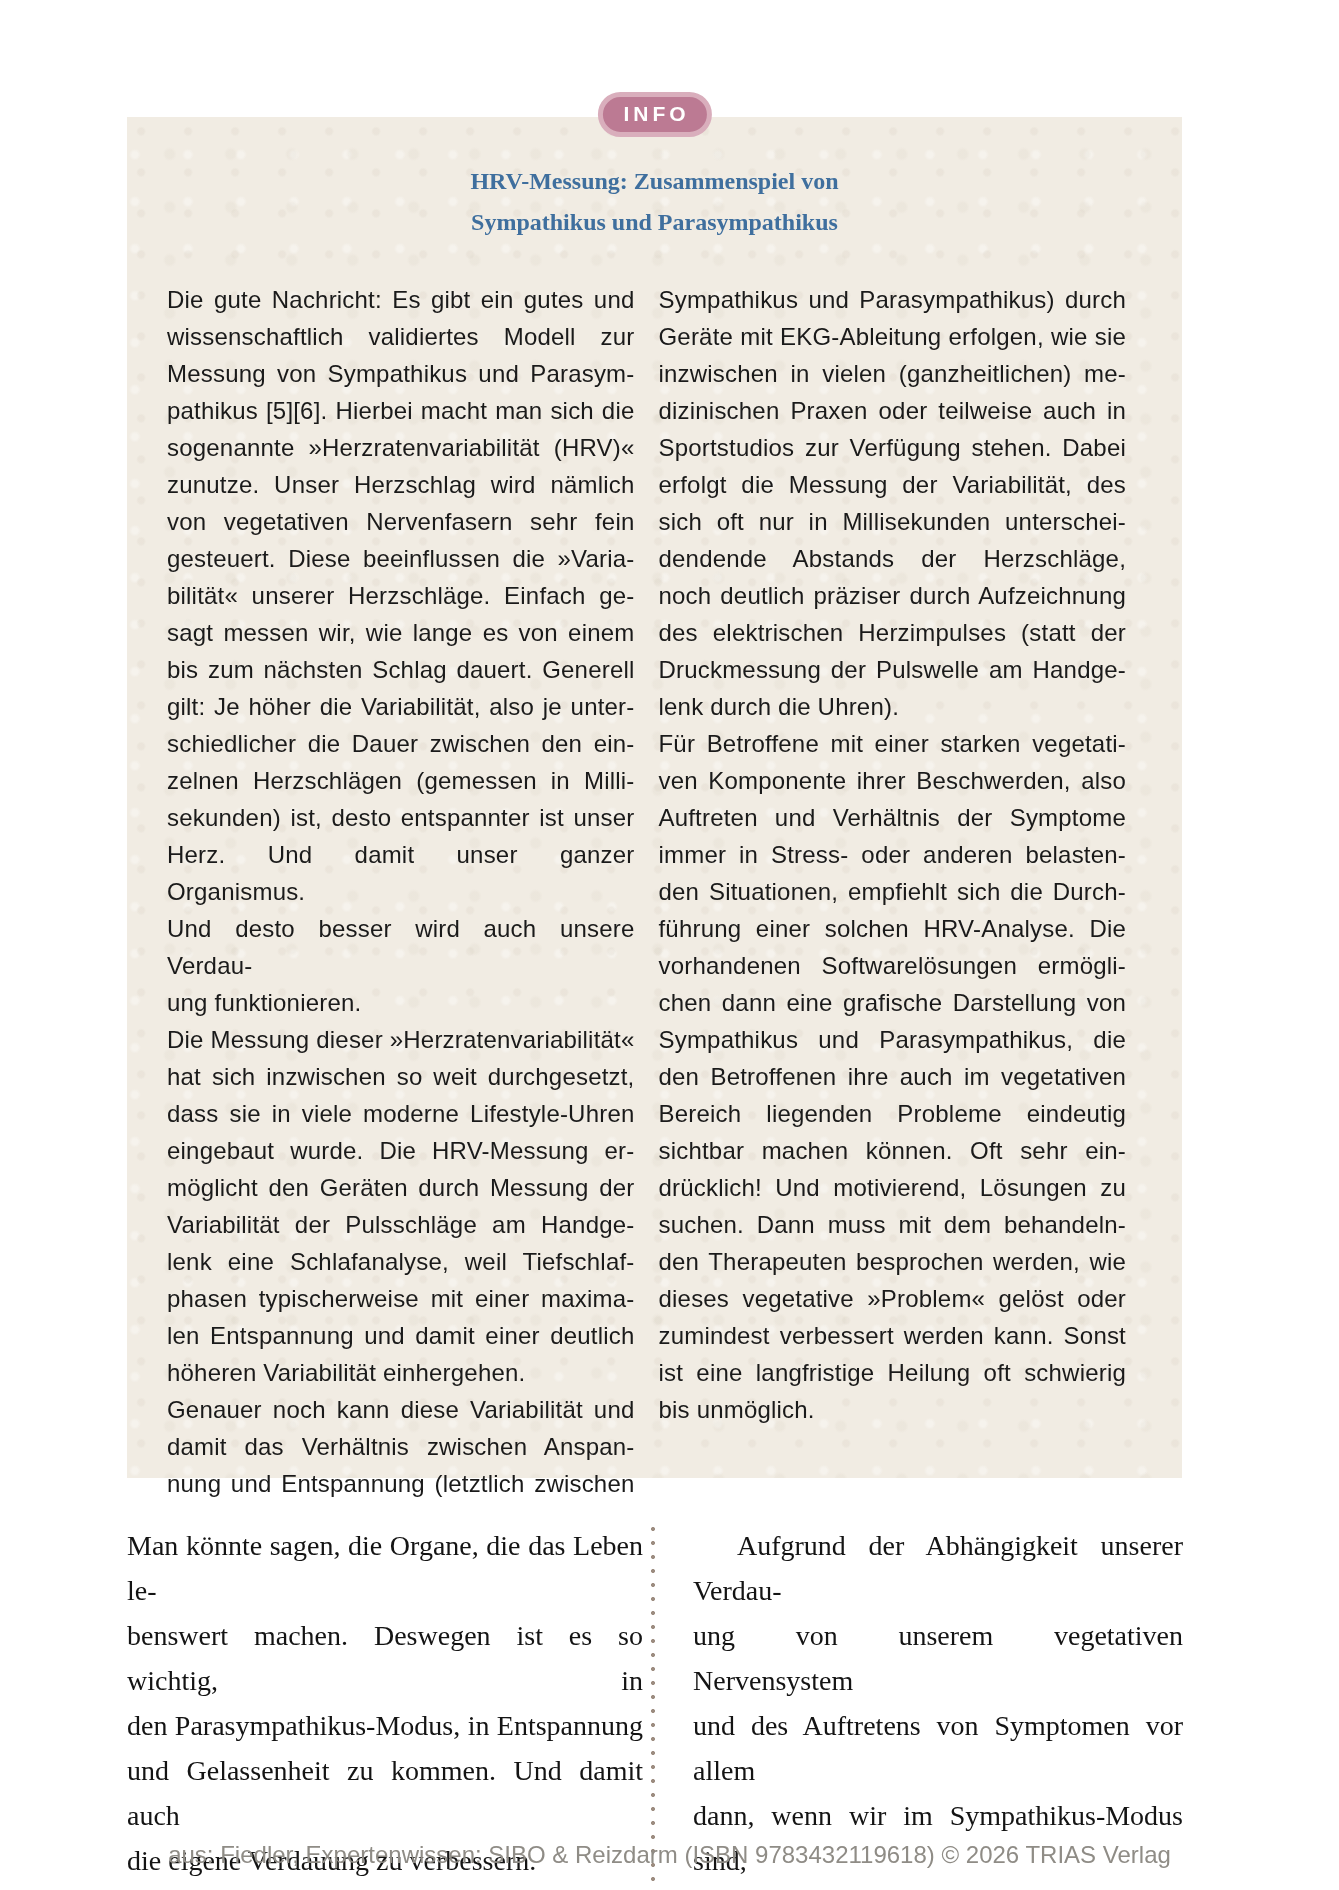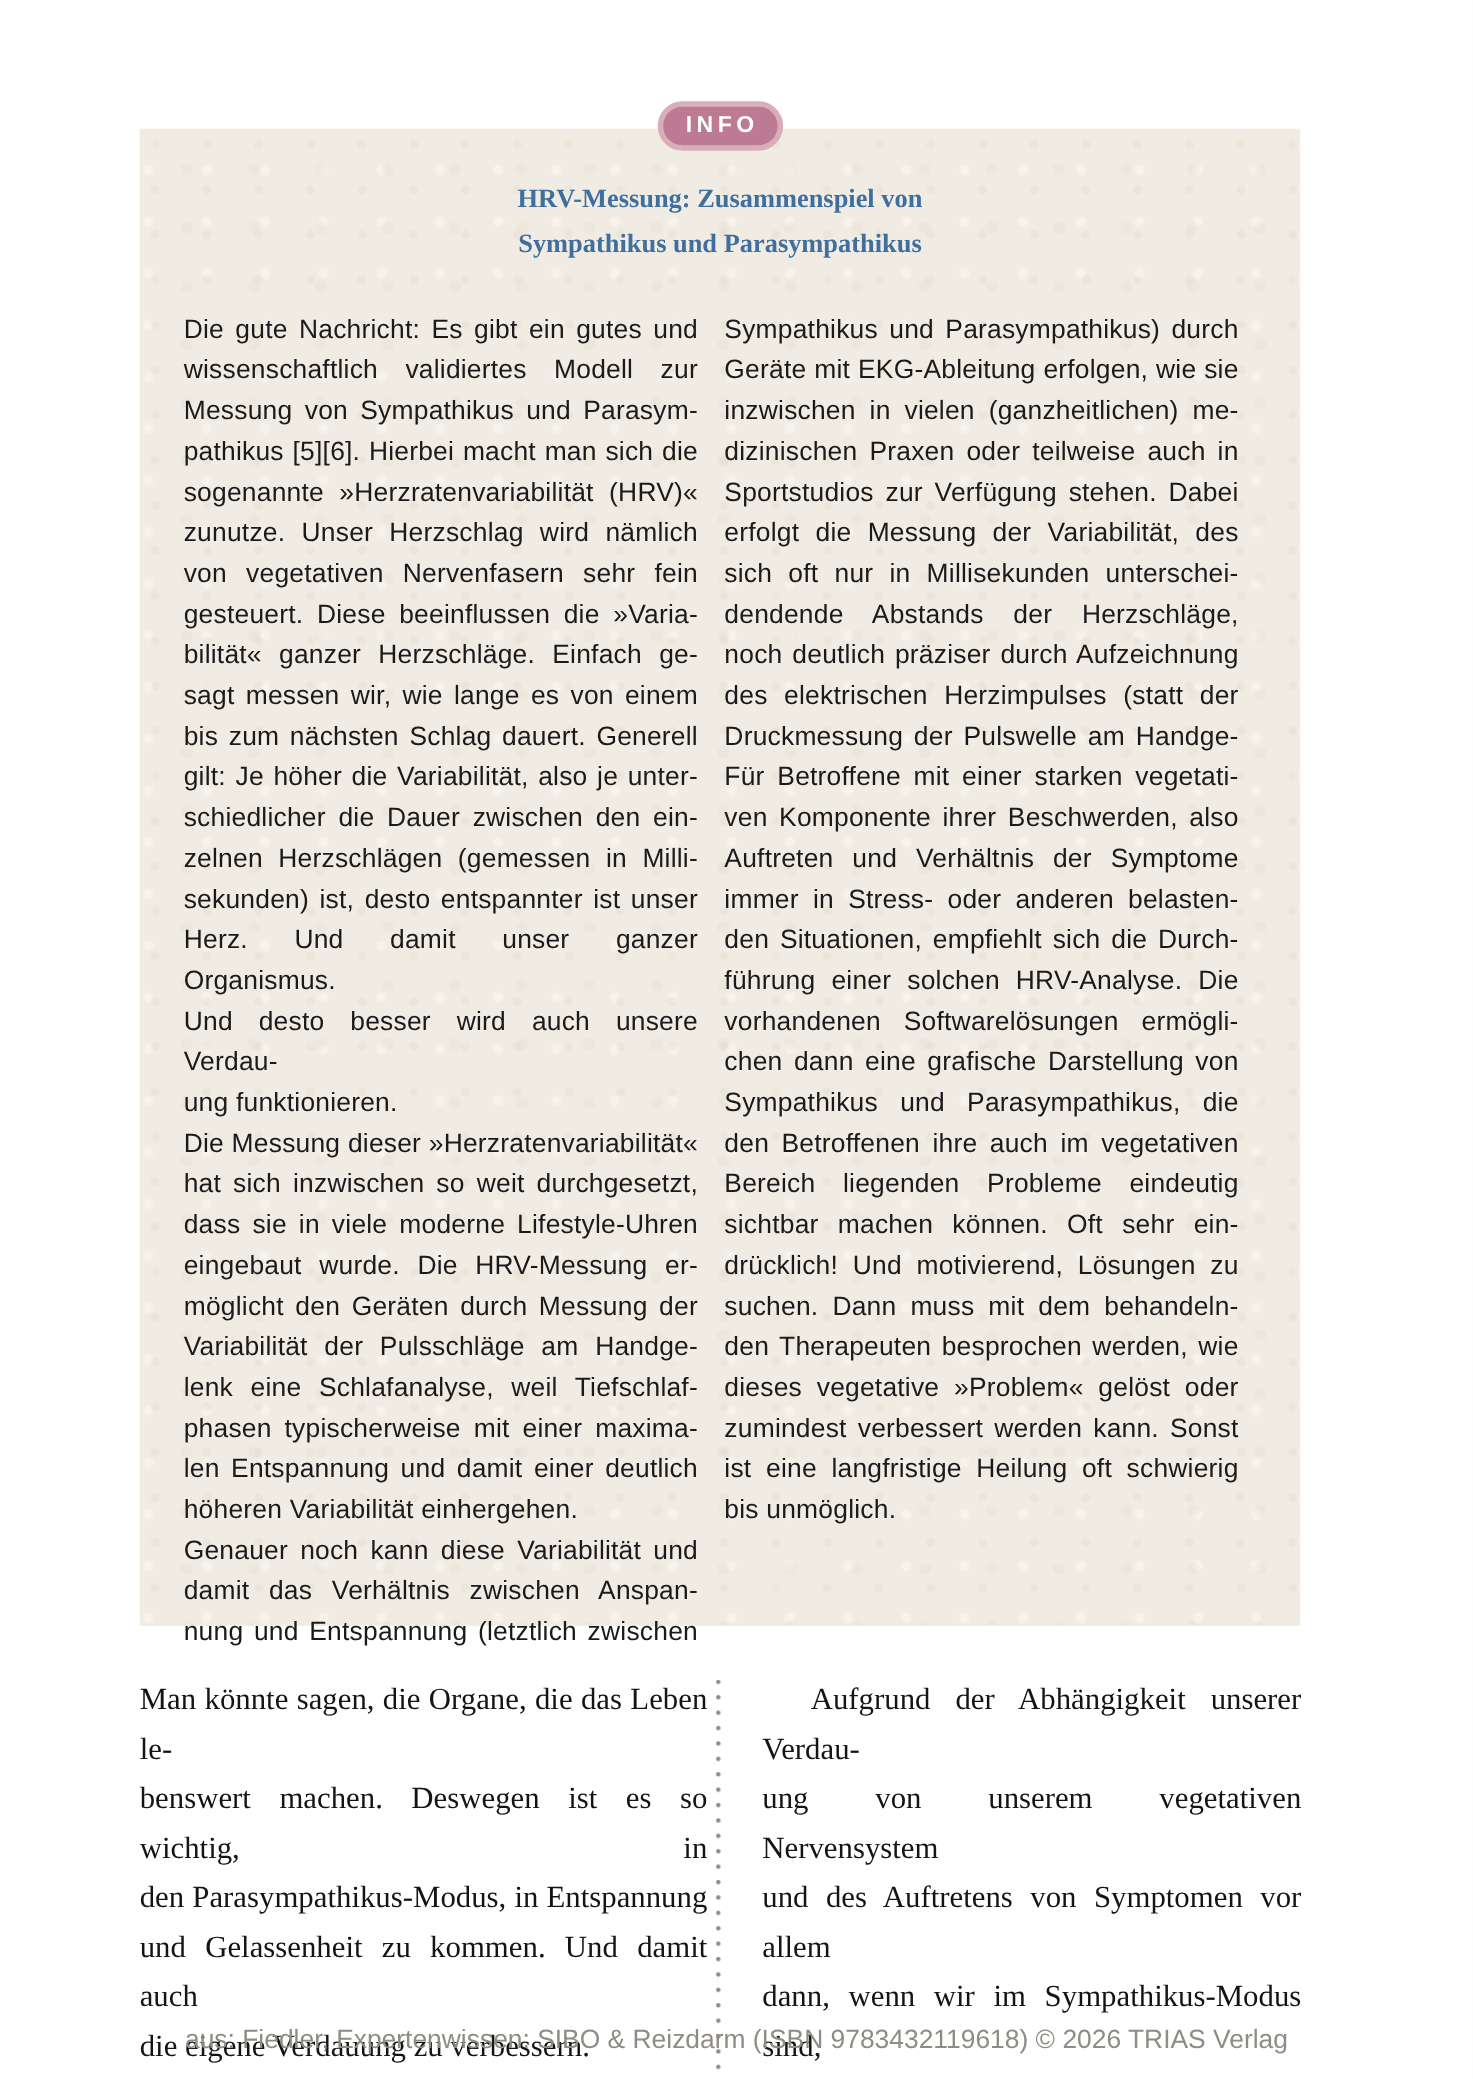--- a/index.html
+++ b/index.html
@@ -112,21 +112,21 @@
     <div class="box-cols">
       <div class="box-col">
           <div class="line just">Die gute Nachricht: Es gibt ein gutes und</div>
           <div class="line just">wissenschaftlich validiertes Modell zur</div>
           <div class="line just">Messung von Sympathikus und Parasym-</div>
           <div class="line just">pathikus [5][6]. Hierbei macht man sich die</div>
           <div class="line just">sogenannte »Herzratenvariabilität (HRV)«</div>
           <div class="line just">zunutze. Unser Herzschlag wird nämlich</div>
           <div class="line just">von vegetativen Nervenfasern sehr fein</div>
           <div class="line just">gesteuert. Diese beeinflussen die »Varia-</div>
-          <div class="line just">bilität« ganzer Herzschläge. Einfach ge-</div>
+          <div class="line just">bilität« unserer Herzschläge. Einfach ge-</div>
           <div class="line just">sagt messen wir, wie lange es von einem</div>
           <div class="line just">bis zum nächsten Schlag dauert. Generell</div>
           <div class="line just">gilt: Je höher die Variabilität, also je unter-</div>
           <div class="line just">schiedlicher die Dauer zwischen den ein-</div>
           <div class="line just">zelnen Herzschlägen (gemessen in Milli-</div>
           <div class="line just">sekunden) ist, desto entspannter ist unser</div>
           <div class="line just">Herz. Und damit unser ganzer Organismus.</div>
           <div class="line just">Und desto besser wird auch unsere Verdau-</div>
           <div class="line">ung funktionieren.</div>
           <div class="line just">Die Messung dieser »Herzratenvariabilität«</div>
@@ -148,20 +148,21 @@
           <div class="line just">Geräte mit EKG-Ableitung erfolgen, wie sie</div>
           <div class="line just">inzwischen in vielen (ganzheitlichen) me-</div>
           <div class="line just">dizinischen Praxen oder teilweise auch in</div>
           <div class="line just">Sportstudios zur Verfügung stehen. Dabei</div>
           <div class="line just">erfolgt die Messung der Variabilität, des</div>
           <div class="line just">sich oft nur in Millisekunden unterschei-</div>
           <div class="line just">dendende Abstands der Herzschläge,</div>
           <div class="line just">noch deutlich präziser durch Aufzeichnung</div>
           <div class="line just">des elektrischen Herzimpulses (statt der</div>
           <div class="line just">Druckmessung der Pulswelle am Handge-</div>
+          <div class="line">lenk durch die Uhren).</div>
           <div class="line just">Für Betroffene mit einer starken vegetati-</div>
           <div class="line just">ven Komponente ihrer Beschwerden, also</div>
           <div class="line just">Auftreten und Verhältnis der Symptome</div>
           <div class="line just">immer in Stress- oder anderen belasten-</div>
           <div class="line just">den Situationen, empfiehlt sich die Durch-</div>
           <div class="line just">führung einer solchen HRV-Analyse. Die</div>
           <div class="line just">vorhandenen Softwarelösungen ermögli-</div>
           <div class="line just">chen dann eine grafische Darstellung von</div>
           <div class="line just">Sympathikus und Parasympathikus, die</div>
           <div class="line just">den Betroffenen ihre auch im vegetativen</div>

